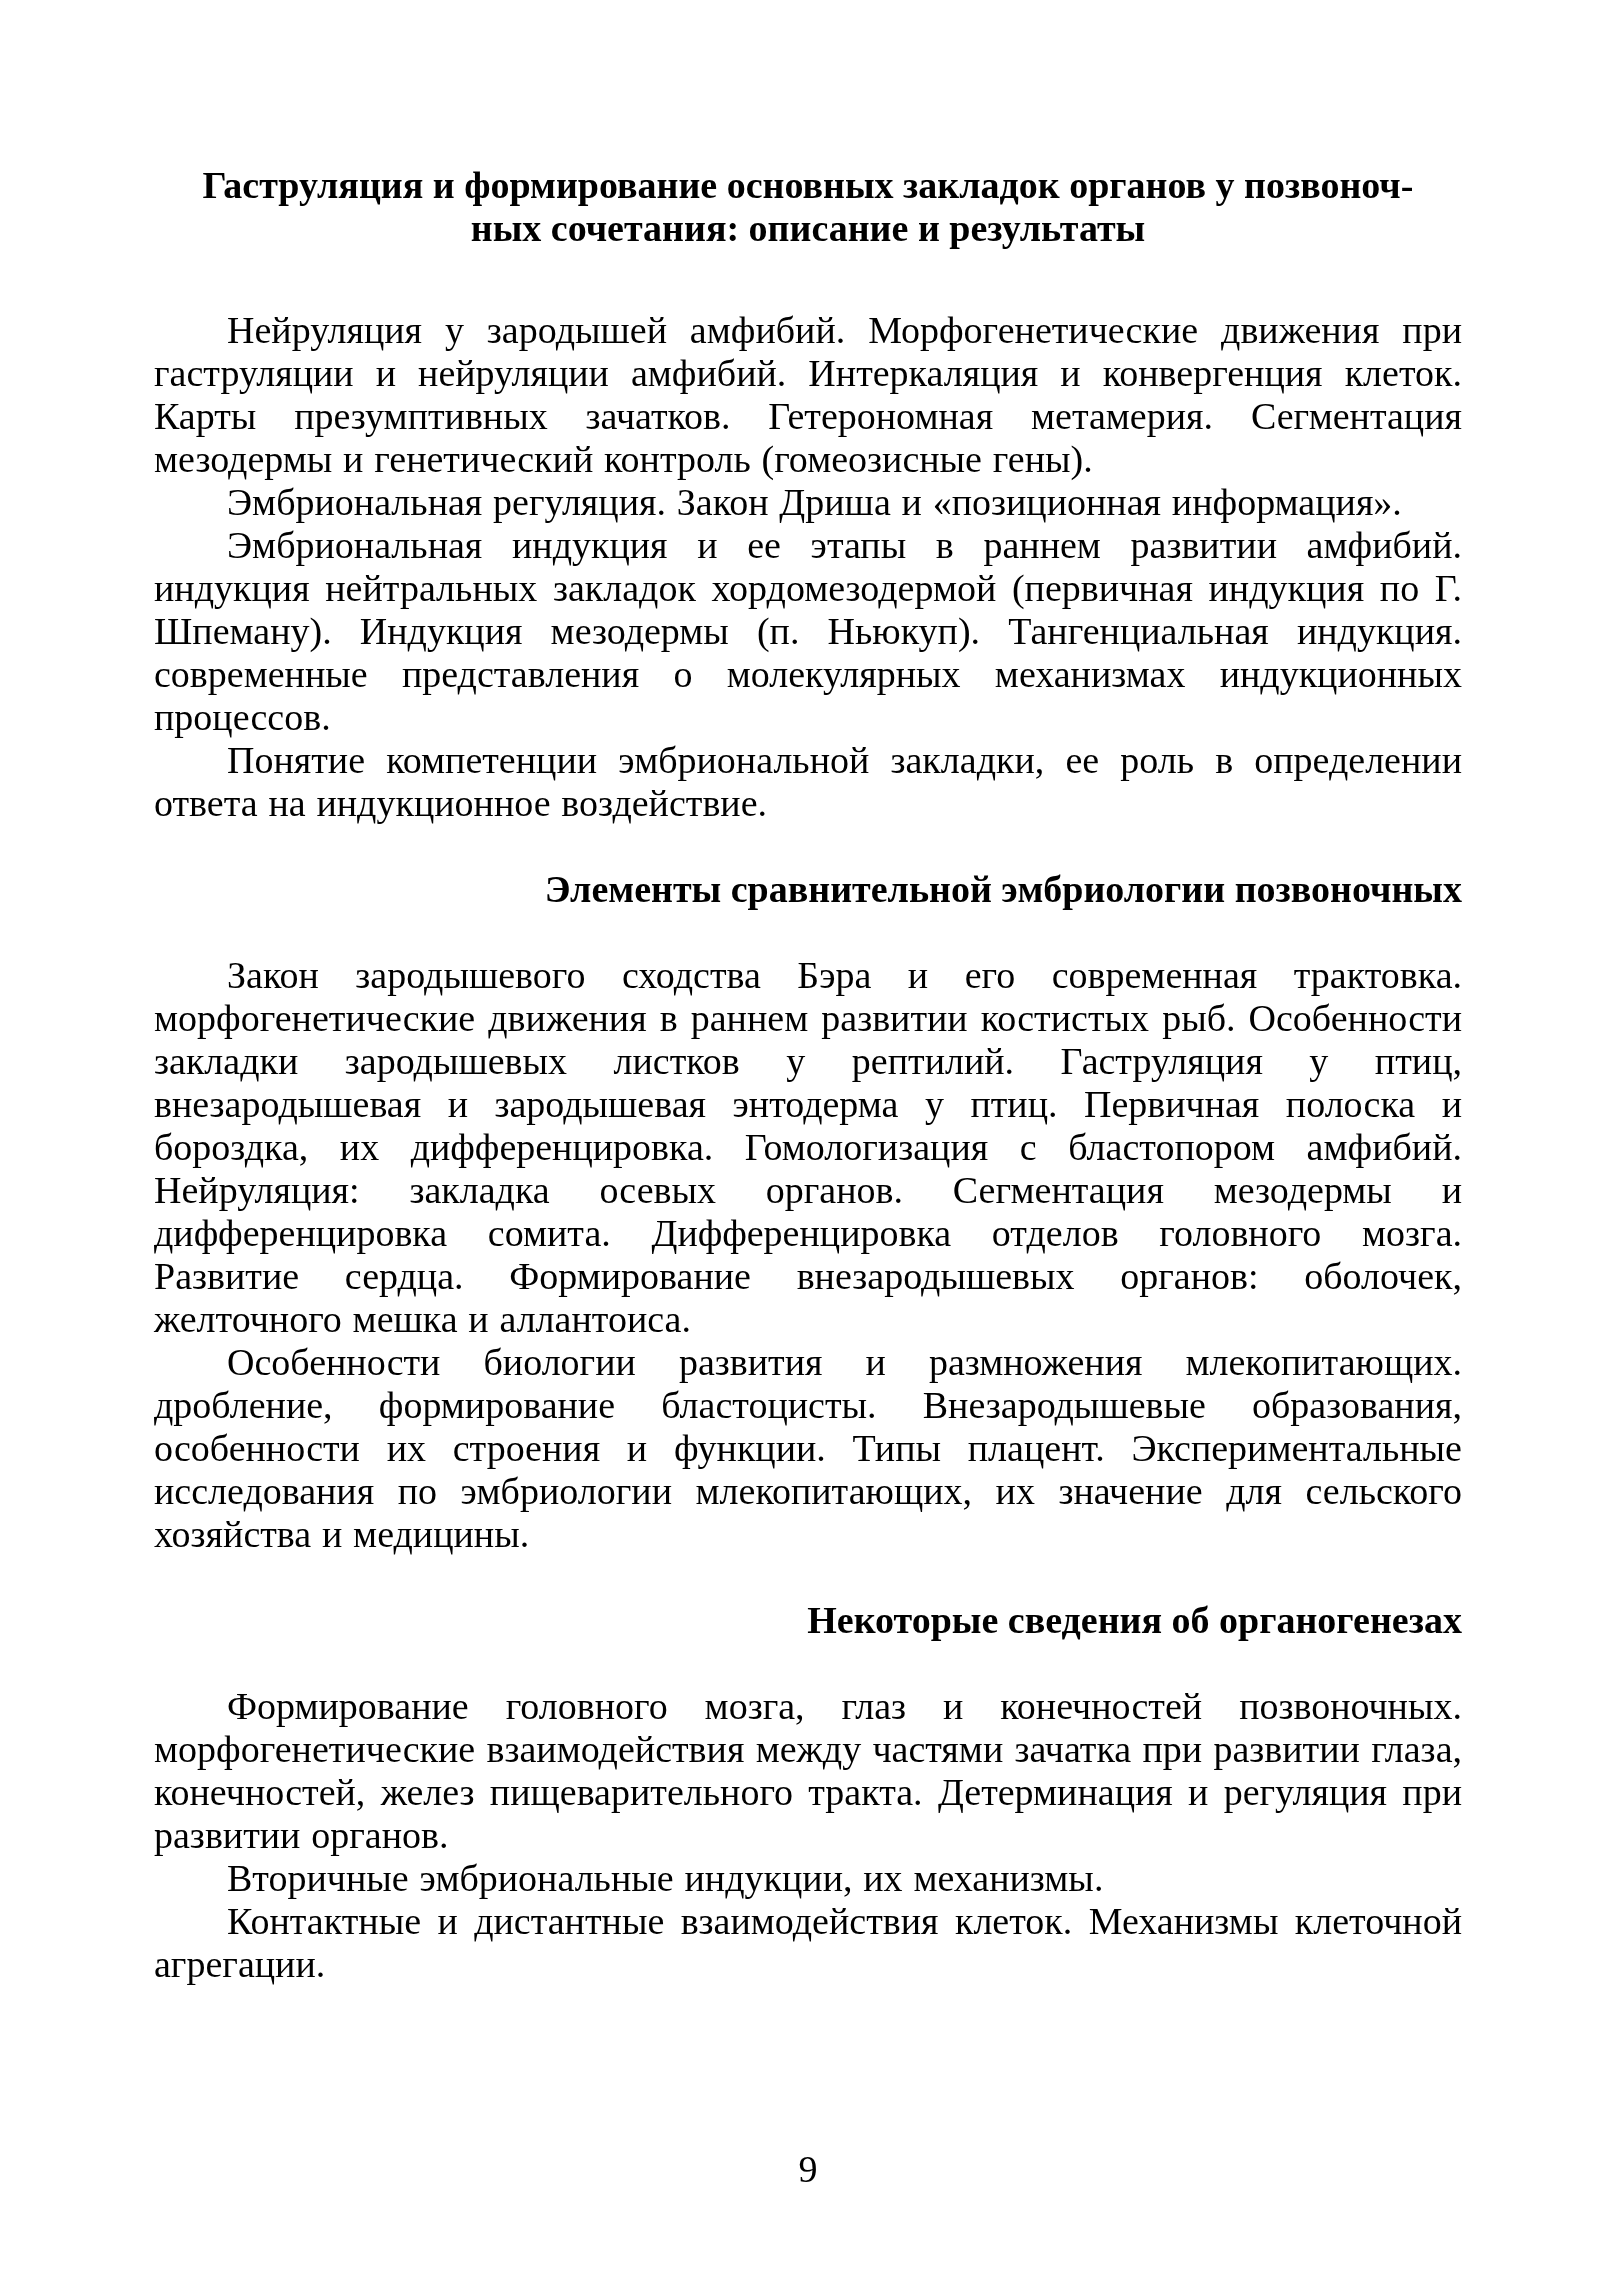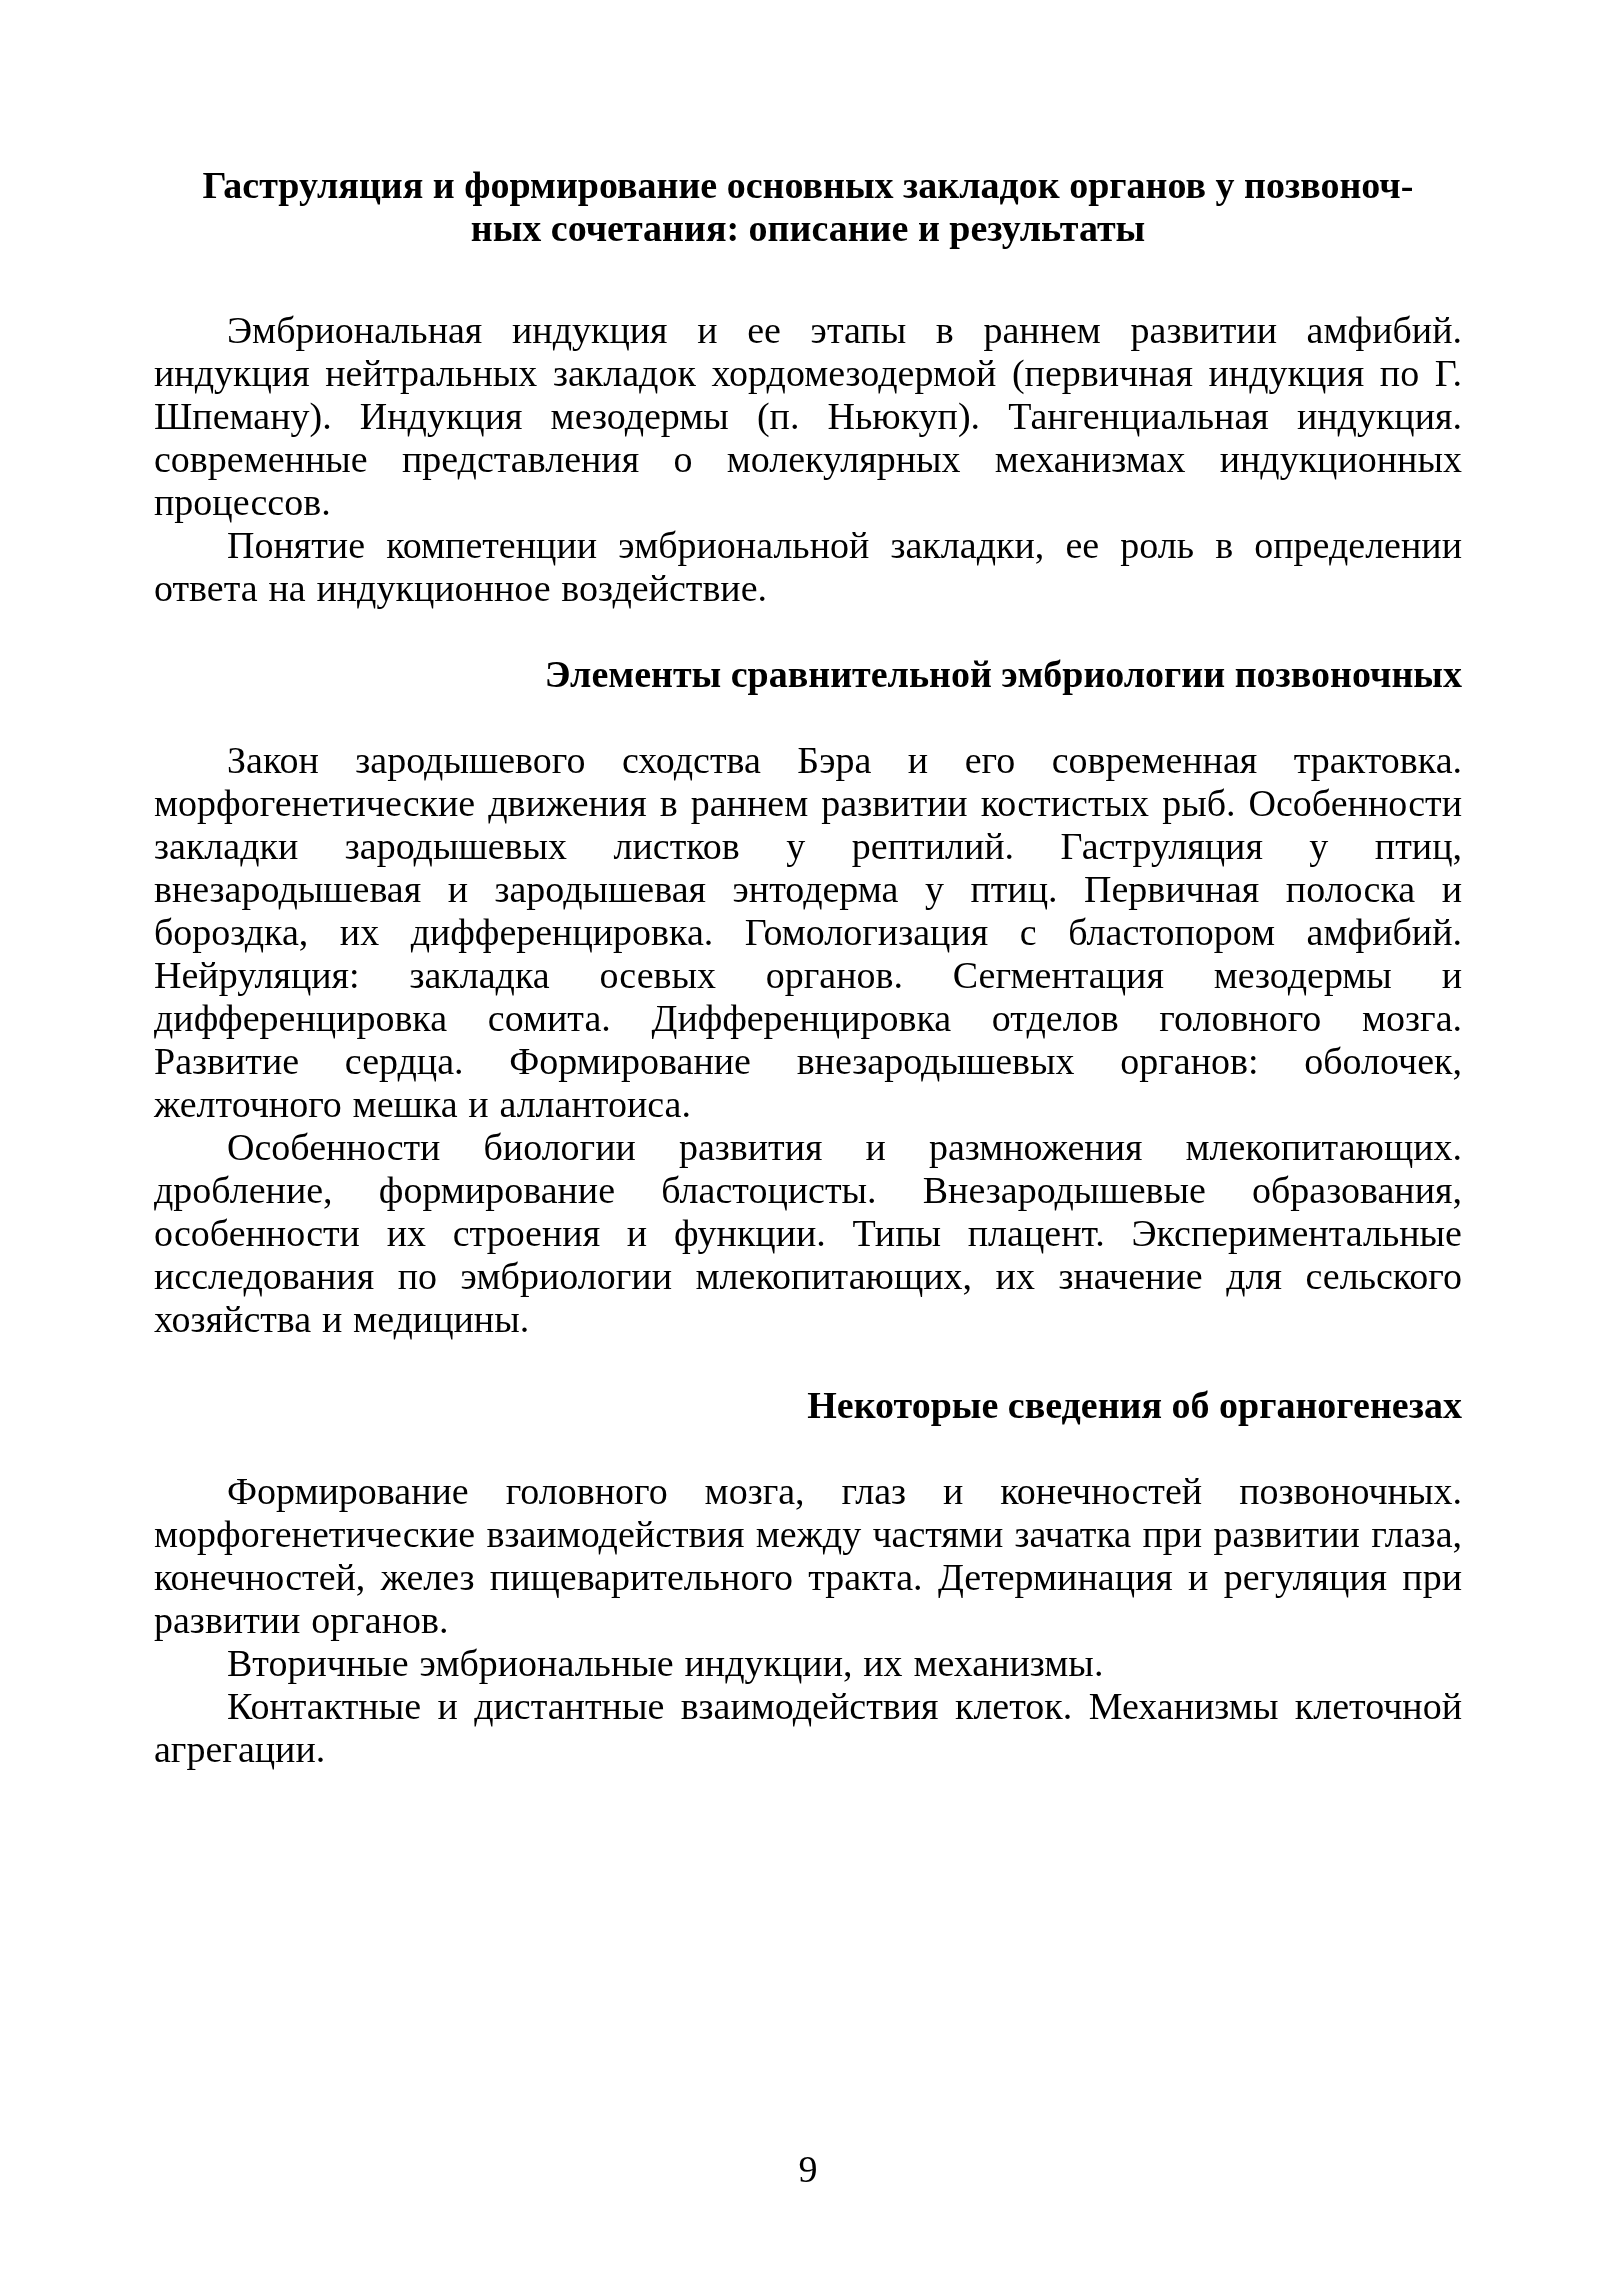--- a/index.html
+++ b/index.html
@@ -61,20 +61,22 @@
 <body>
 
 <div class="page">
   <div class="content">
 
     <h1 class="doc-title">
       <span class="title-line">Гаструляция и формирование основных закладок органов у позвоноч-</span>
       <span class="title-line">ных сочетания: описание и результаты</span>
     </h1>
 
+    <p class="body-paragraph">Нейруляция у зародышей амфибий. Морфогенетические движения при гаструляции и нейруляции амфибий. Интеркаляция и конвергенция клеток. Карты презумптивных зачатков. Гетерономная метамерия. Сегментация мезодермы и генетический контроль (гомеозисные гены).</p>
+    <p class="body-paragraph">Эмбриональная регуляция. Закон Дриша и «позиционная информация».</p>
     <p class="body-paragraph">Эмбриональная индукция и ее этапы в раннем развитии амфибий. индукция нейтральных закладок хордомезодермой (первичная индукция по Г. Шпеману). Индукция мезодермы (п. Ньюкуп). Тангенциальная индукция. современные представления о молекулярных механизмах индукционных процессов.</p>
     <p class="body-paragraph">Понятие компетенции эмбриональной закладки, ее роль в определении ответа на индукционное воздействие.</p>
 
     <h2 class="section-heading">Элементы сравнительной эмбриологии позвоночных</h2>
 
     <p class="body-paragraph">Закон зародышевого сходства Бэра и его современная трактовка. морфогенетические движения в раннем развитии костистых рыб. Особенности закладки зародышевых листков у рептилий. Гаструляция у птиц, внезародышевая и зародышевая энтодерма у птиц. Первичная полоска и бороздка, их дифференцировка. Гомологизация с бластопором амфибий. Нейруляция: закладка осевых органов. Сегментация мезодермы и дифференцировка сомита. Дифференцировка отделов головного мозга. Развитие сердца. Формирование внезародышевых органов: оболочек, желточного мешка и аллантоиса.</p>
     <p class="body-paragraph">Особенности биологии развития и размножения млекопитающих. дробление, формирование бластоцисты. Внезародышевые образования, особенности их строения и функции. Типы плацент. Экспериментальные исследования по эмбриологии млекопитающих, их значение для сельского хозяйства и медицины.</p>
 
     <h2 class="section-heading">Некоторые сведения об органогенезах</h2>
 

